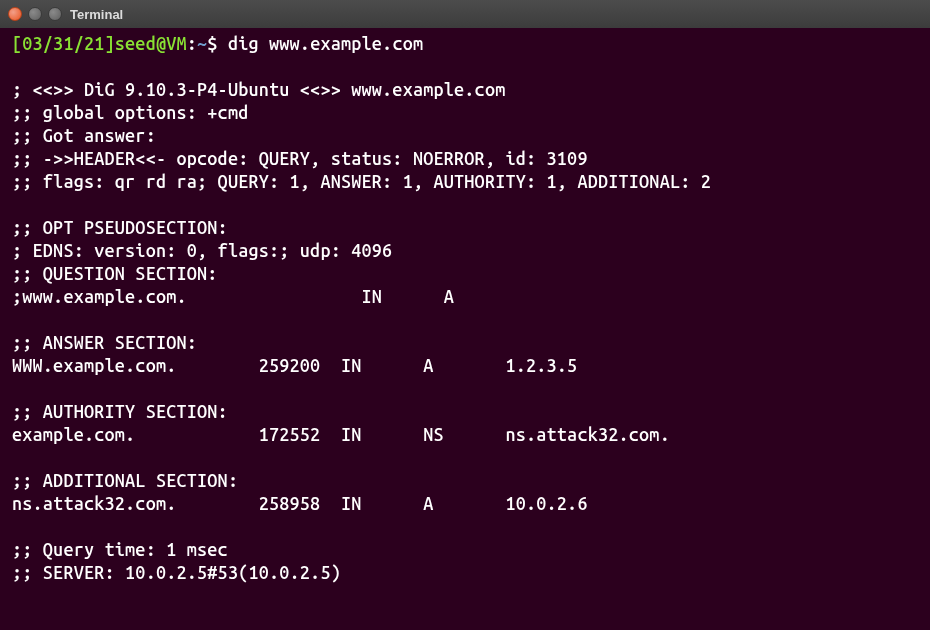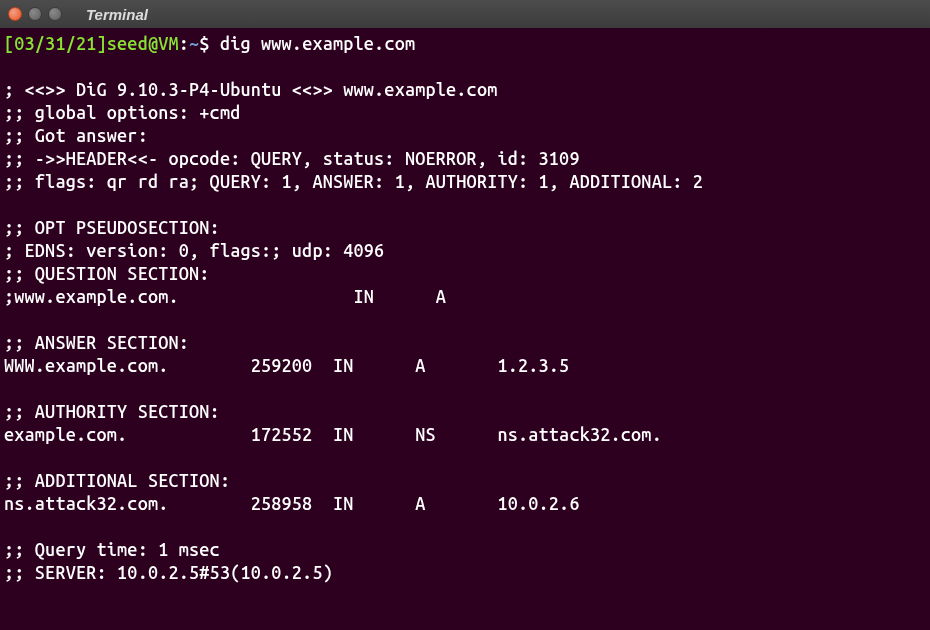--- a/index.html
+++ b/index.html
@@ -40,30 +40,29 @@
     .btn-min {
       background: radial-gradient(circle at 35% 35%, #8a8a8a, #5e5e5e);
       border: 1px solid #3a3a3a;
     }
     .btn-max {
       background: radial-gradient(circle at 35% 35%, #8a8a8a, #5e5e5e);
       border: 1px solid #3a3a3a;
     }
     .title-text {
       color: #dcdcdc;
-      font-size: 15px;
+      font-size: 13px;
       font-weight: 600;
-      margin-left: 16px;
-      font-style: italic;
+      margin-left: 0;
     }
     .terminal {
       background: #2c001e;
       height: calc(630px - 28px);
       width: 100%;
-      padding: 4px 4px;
+      padding: 4px 12px;
       font-family: "Ubuntu Mono", "DejaVu Sans Mono", Menlo, Consolas, monospace;
       font-size: 18px;
       line-height: 23px;
       color: #ffffff;
       white-space: pre;
       overflow: hidden;
       font-weight: 500;
       letter-spacing: 0.2px;
     }
     .prompt-green {

